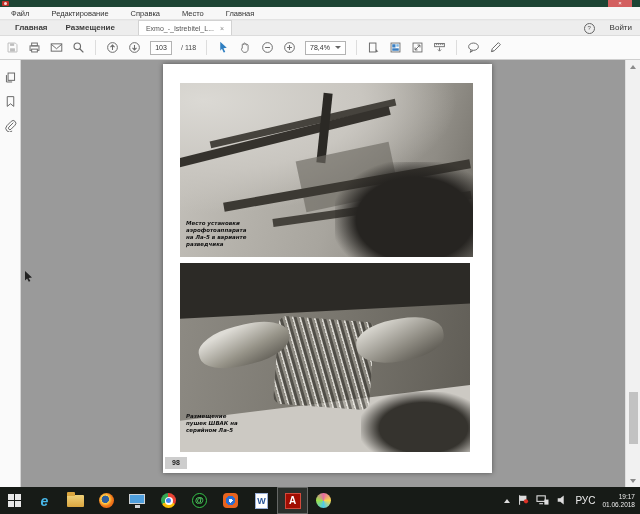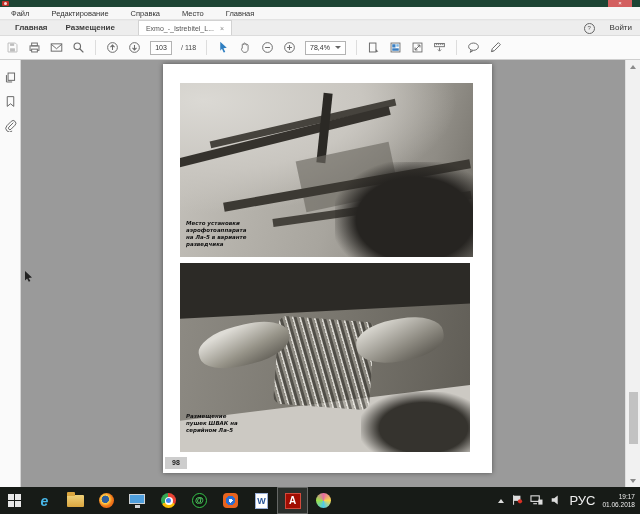--- a/index.html
+++ b/index.html
@@ -121,21 +121,21 @@
            background:radial-gradient(circle,#ffffff 0 2px,#2b6fd4 2px 4.5px,#e8641f 5px 8px);}
   .worddoc{width:13px;height:16px;background:#fff;border:1px solid #9ab0d8;box-sizing:border-box;
            color:#2b579a;font-weight:bold;font-size:9px;line-height:14px;text-align:center;}
   .acrobat{width:16px;height:16px;background:#a10d02;border:1px solid #d14b3d;box-sizing:border-box;
            color:#fff;font-weight:bold;font-size:10px;line-height:14px;text-align:center;}
   .tb-slot.active{background:rgba(255,255,255,.09);box-shadow:inset 0 0 0 1px rgba(255,255,255,.28);}
   .painticon{width:15px;height:15px;border-radius:50%;
              background:conic-gradient(#e86ca0,#f5d94e,#4ecbe8,#9ae24e,#e86ca0);}
   .tray{margin-left:auto;display:flex;align-items:center;gap:7px;padding-right:5px;}
   .tray-chevron{width:0;height:0;border-left:3.5px solid transparent;border-right:3.5px solid transparent;border-bottom:4.5px solid #ddd;}
-  .tray-lang{font-size:13px;color:#eee;}
+  .tray-lang{font-size:10px;color:#eee;}
   .tray-clock{font-size:6.5px;line-height:7.5px;color:#eee;text-align:right;}
   .tray-clock span{display:block;}
 </style>
 </head>
 <body>
 
 <div class="screen">
 
   <div class="titlebar">
     <span class="acro-logo"></span>

